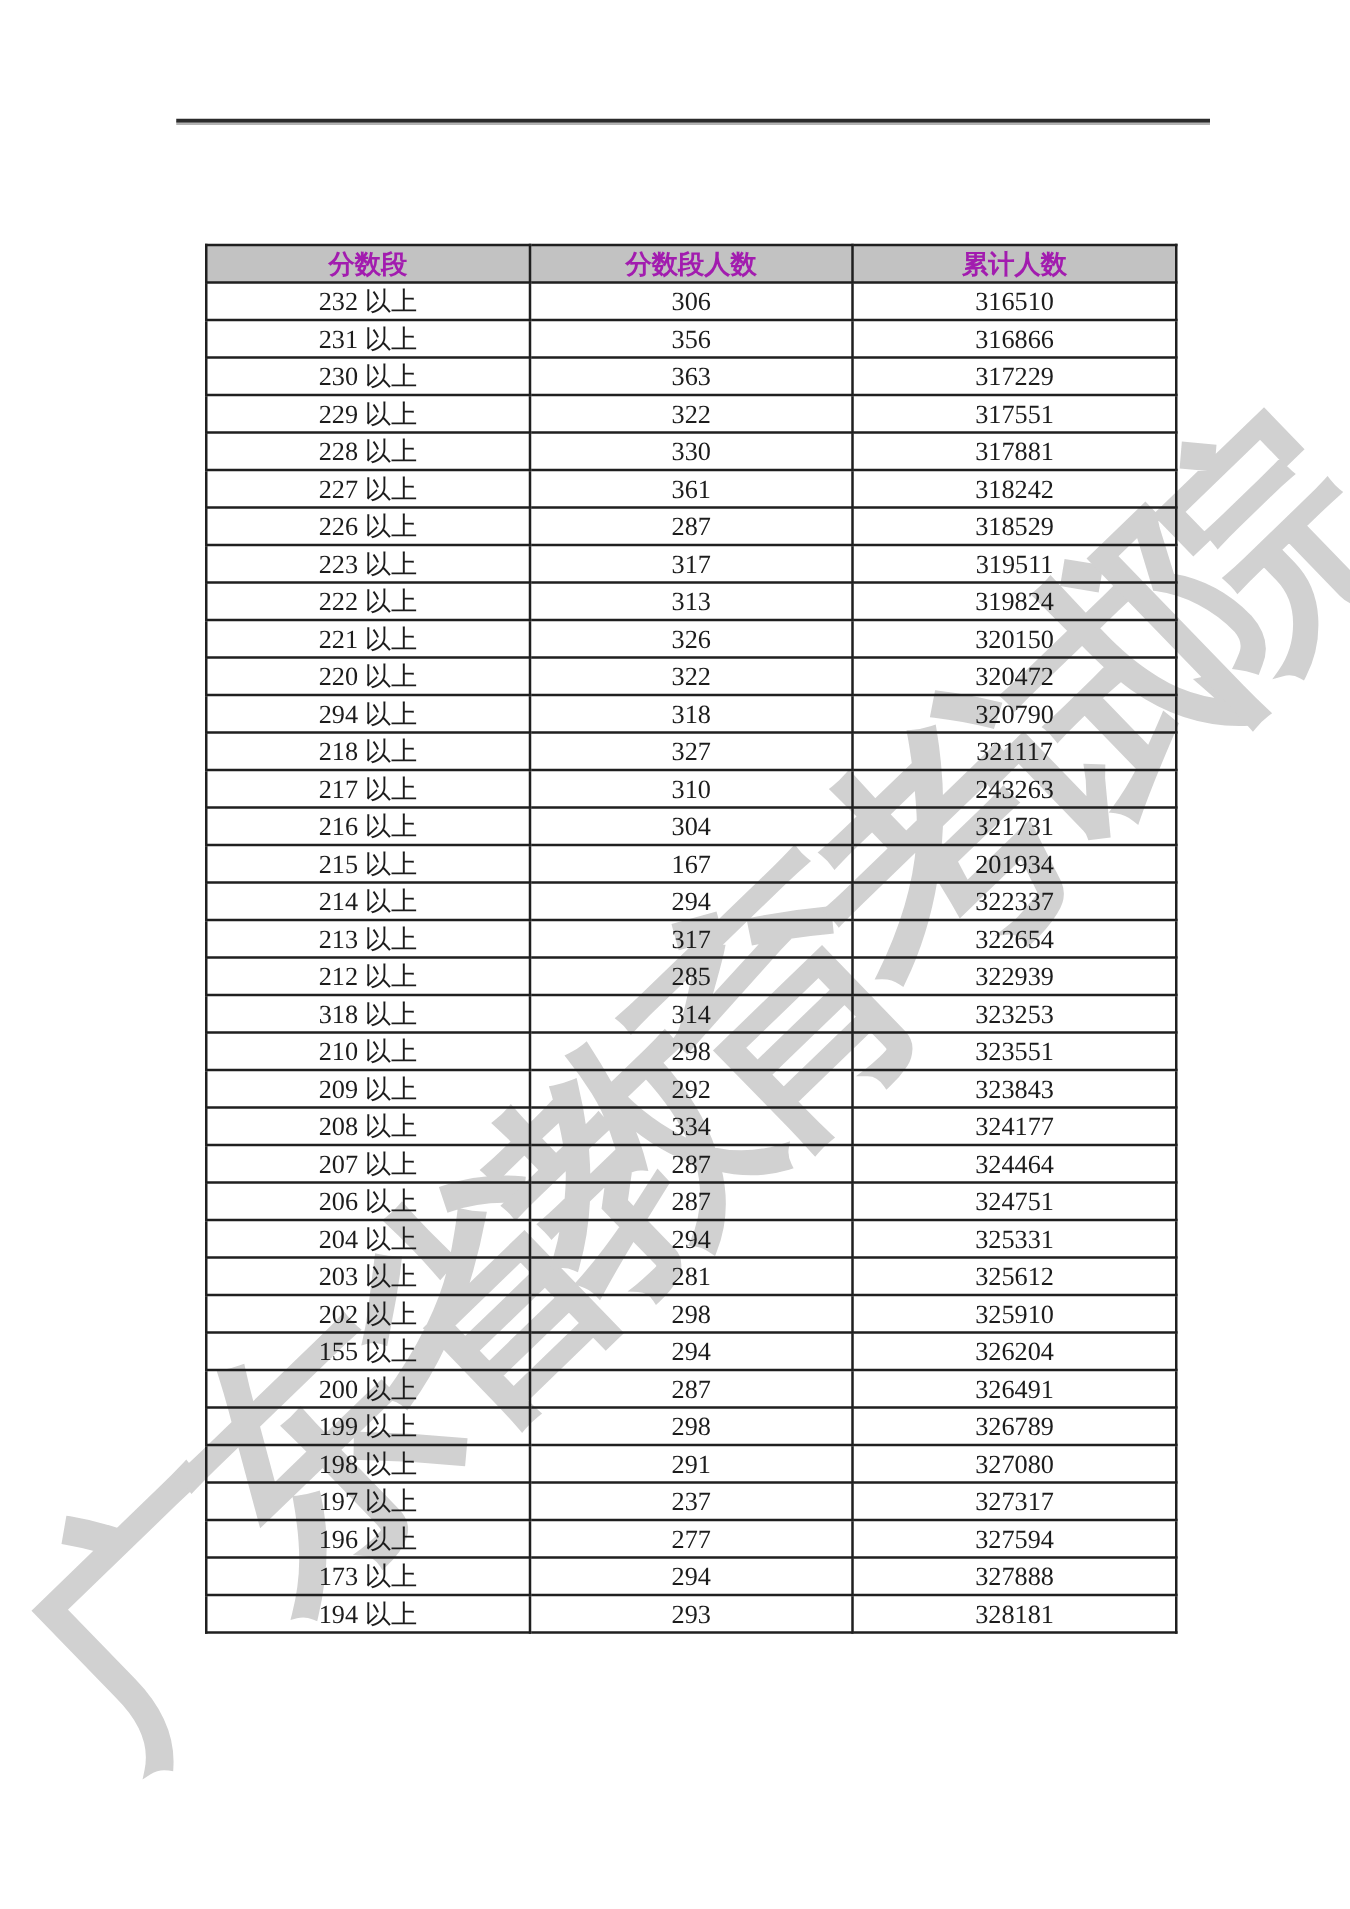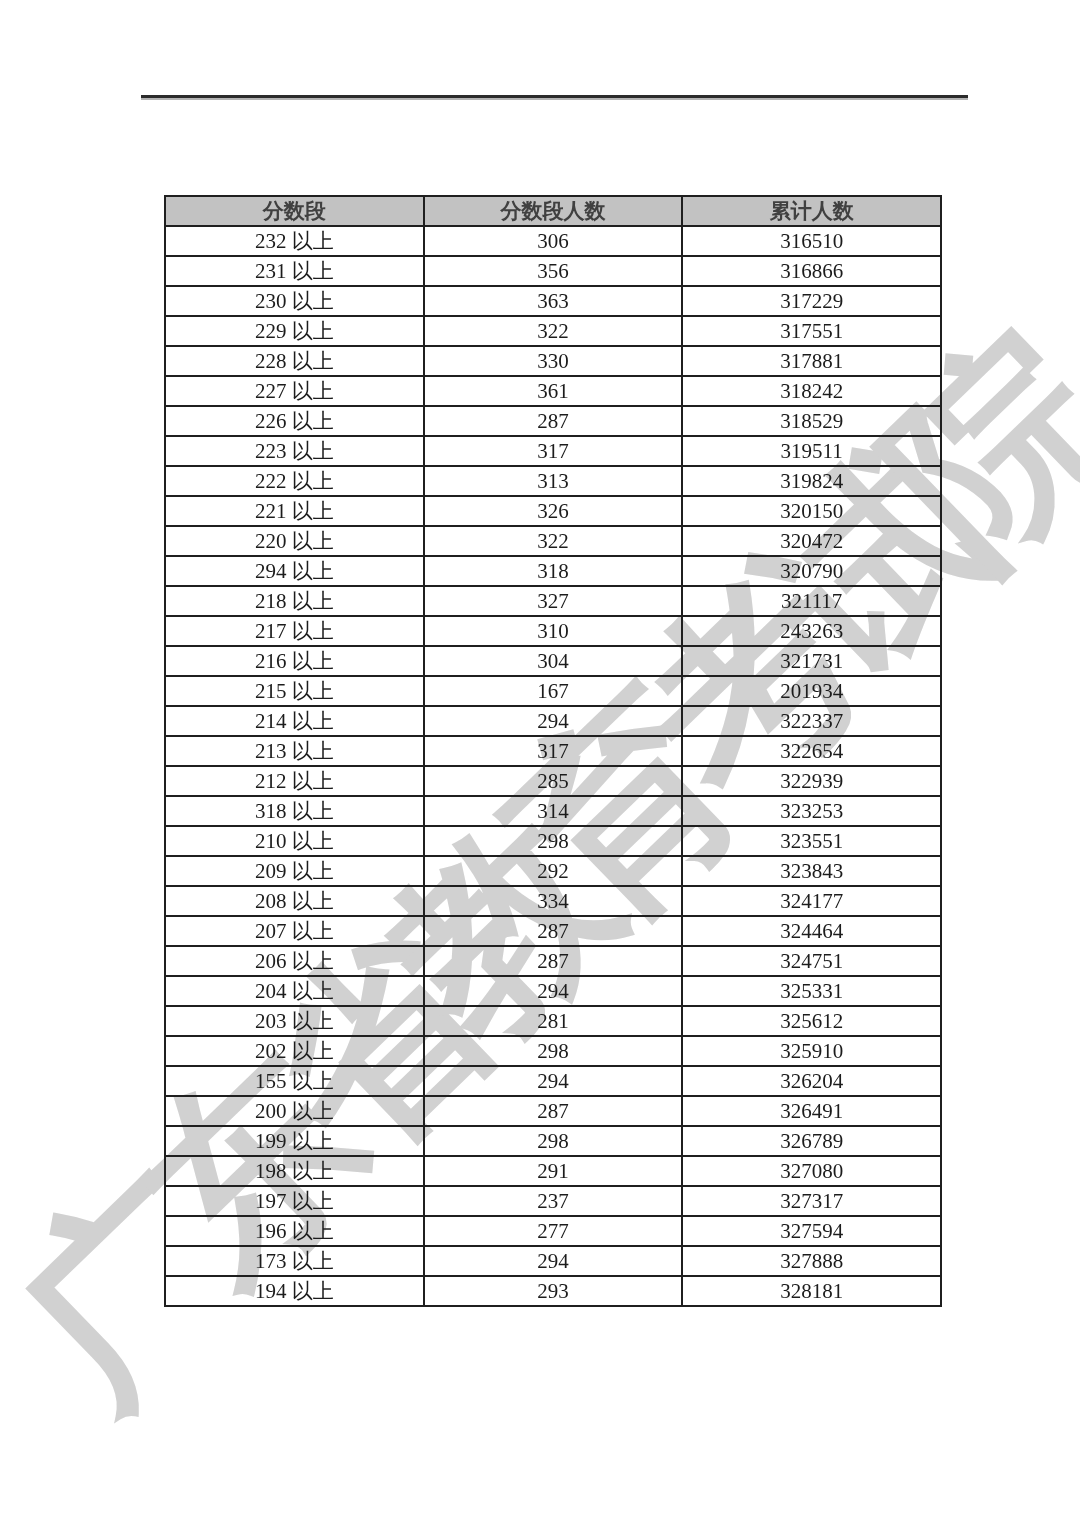--- a/index.html
+++ b/index.html
@@ -57,21 +57,21 @@
     vertical-align: middle;
     padding: 0;
     font-size: 21px;
     color: #1c1c1c;
     background: transparent;
   }
   table.score-table th {
     height: 28px;
     background: #c2c2c2;
     font-weight: bold;
-    color: #404040;
+    color: #a21caf;
   }
   table.score-table td {
     height: 27px;
     font-weight: normal;
   }
 </style>
 </head>
 <body>
 
 <div class="page">

